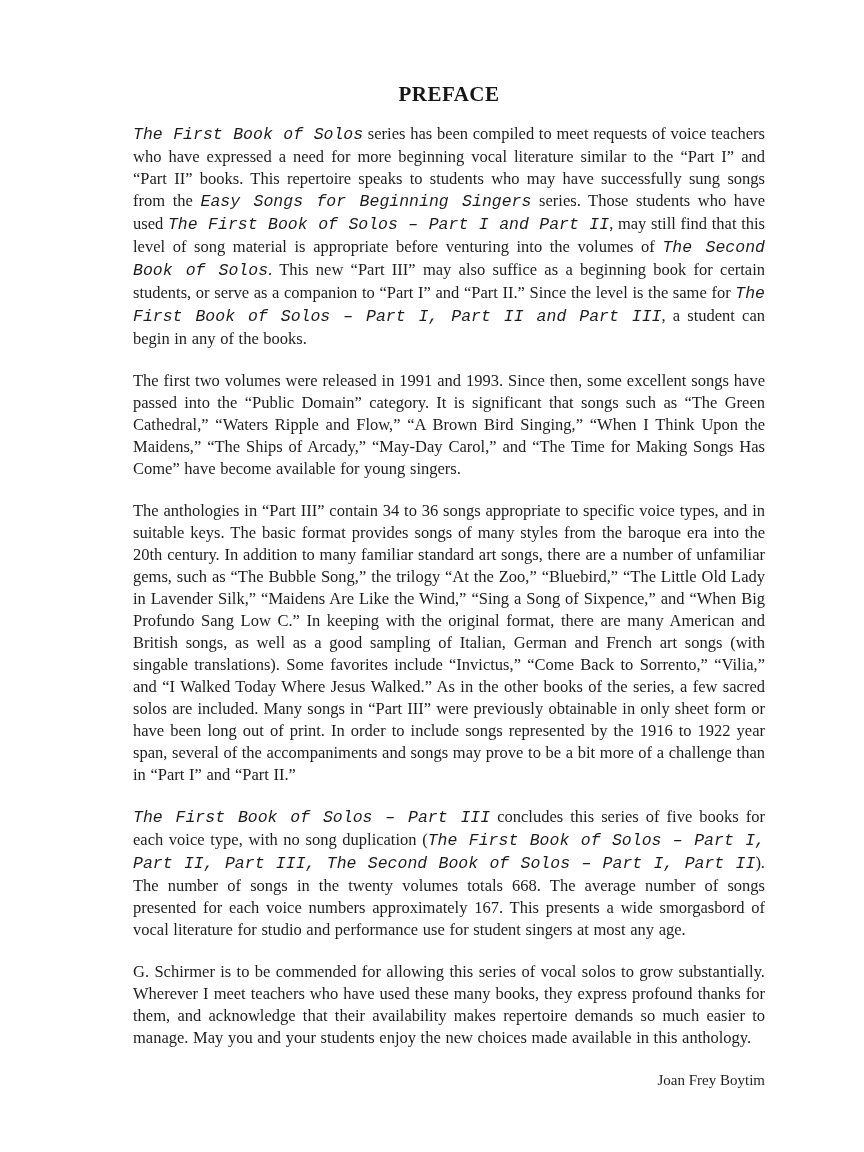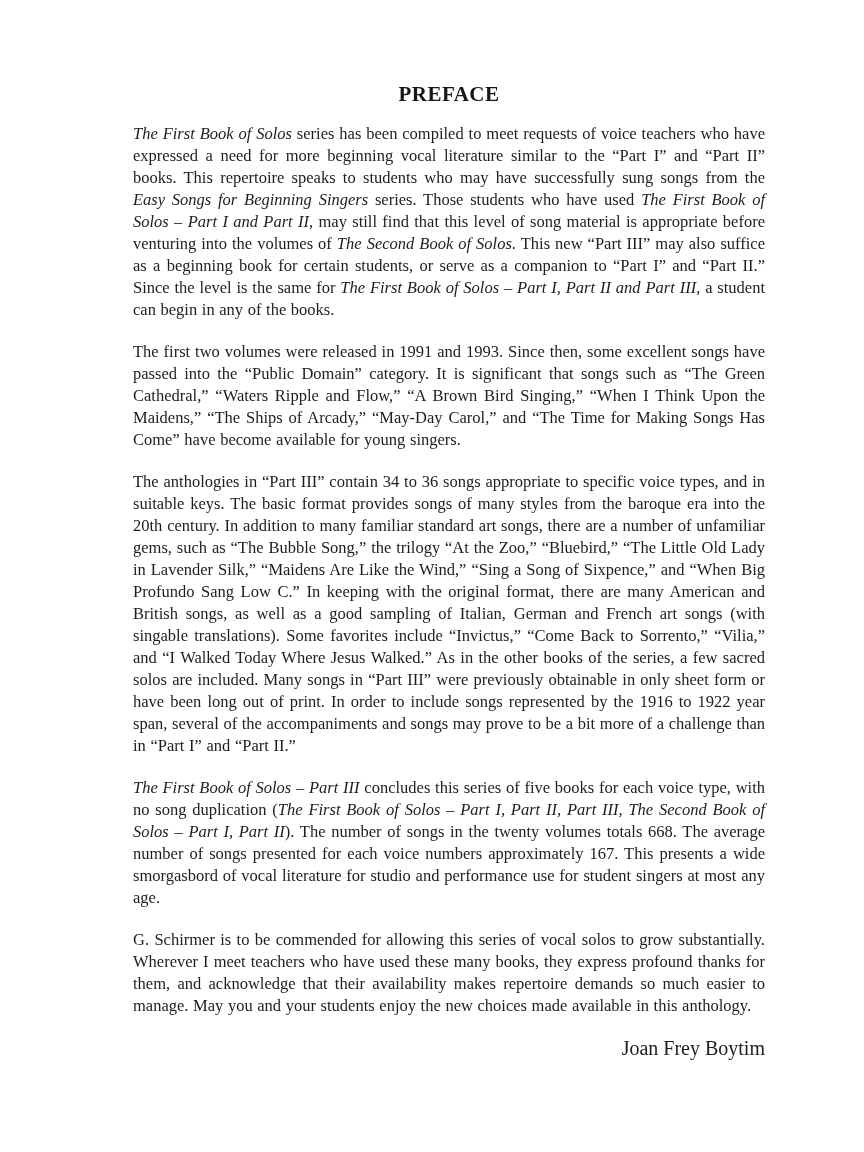--- a/index.html
+++ b/index.html
@@ -37,23 +37,24 @@
   }
   .para {
     font-size: 16.5px;
     line-height: 22px;
     text-align: justify;
     margin: 0 0 20px 0;
     word-spacing: 0.5px;
   }
   .para .it {
     font-style: italic;
+    font-family: Liberation Mono, monospace;
   }
   .signature {
-    font-size: 20px;
+    font-size: 15px;
     line-height: 22px;
     text-align: right;
     margin-top: 14px;
   }
 </style>
 </head>
 <body>
 
 <div class="sheet">
   <div class="content">

